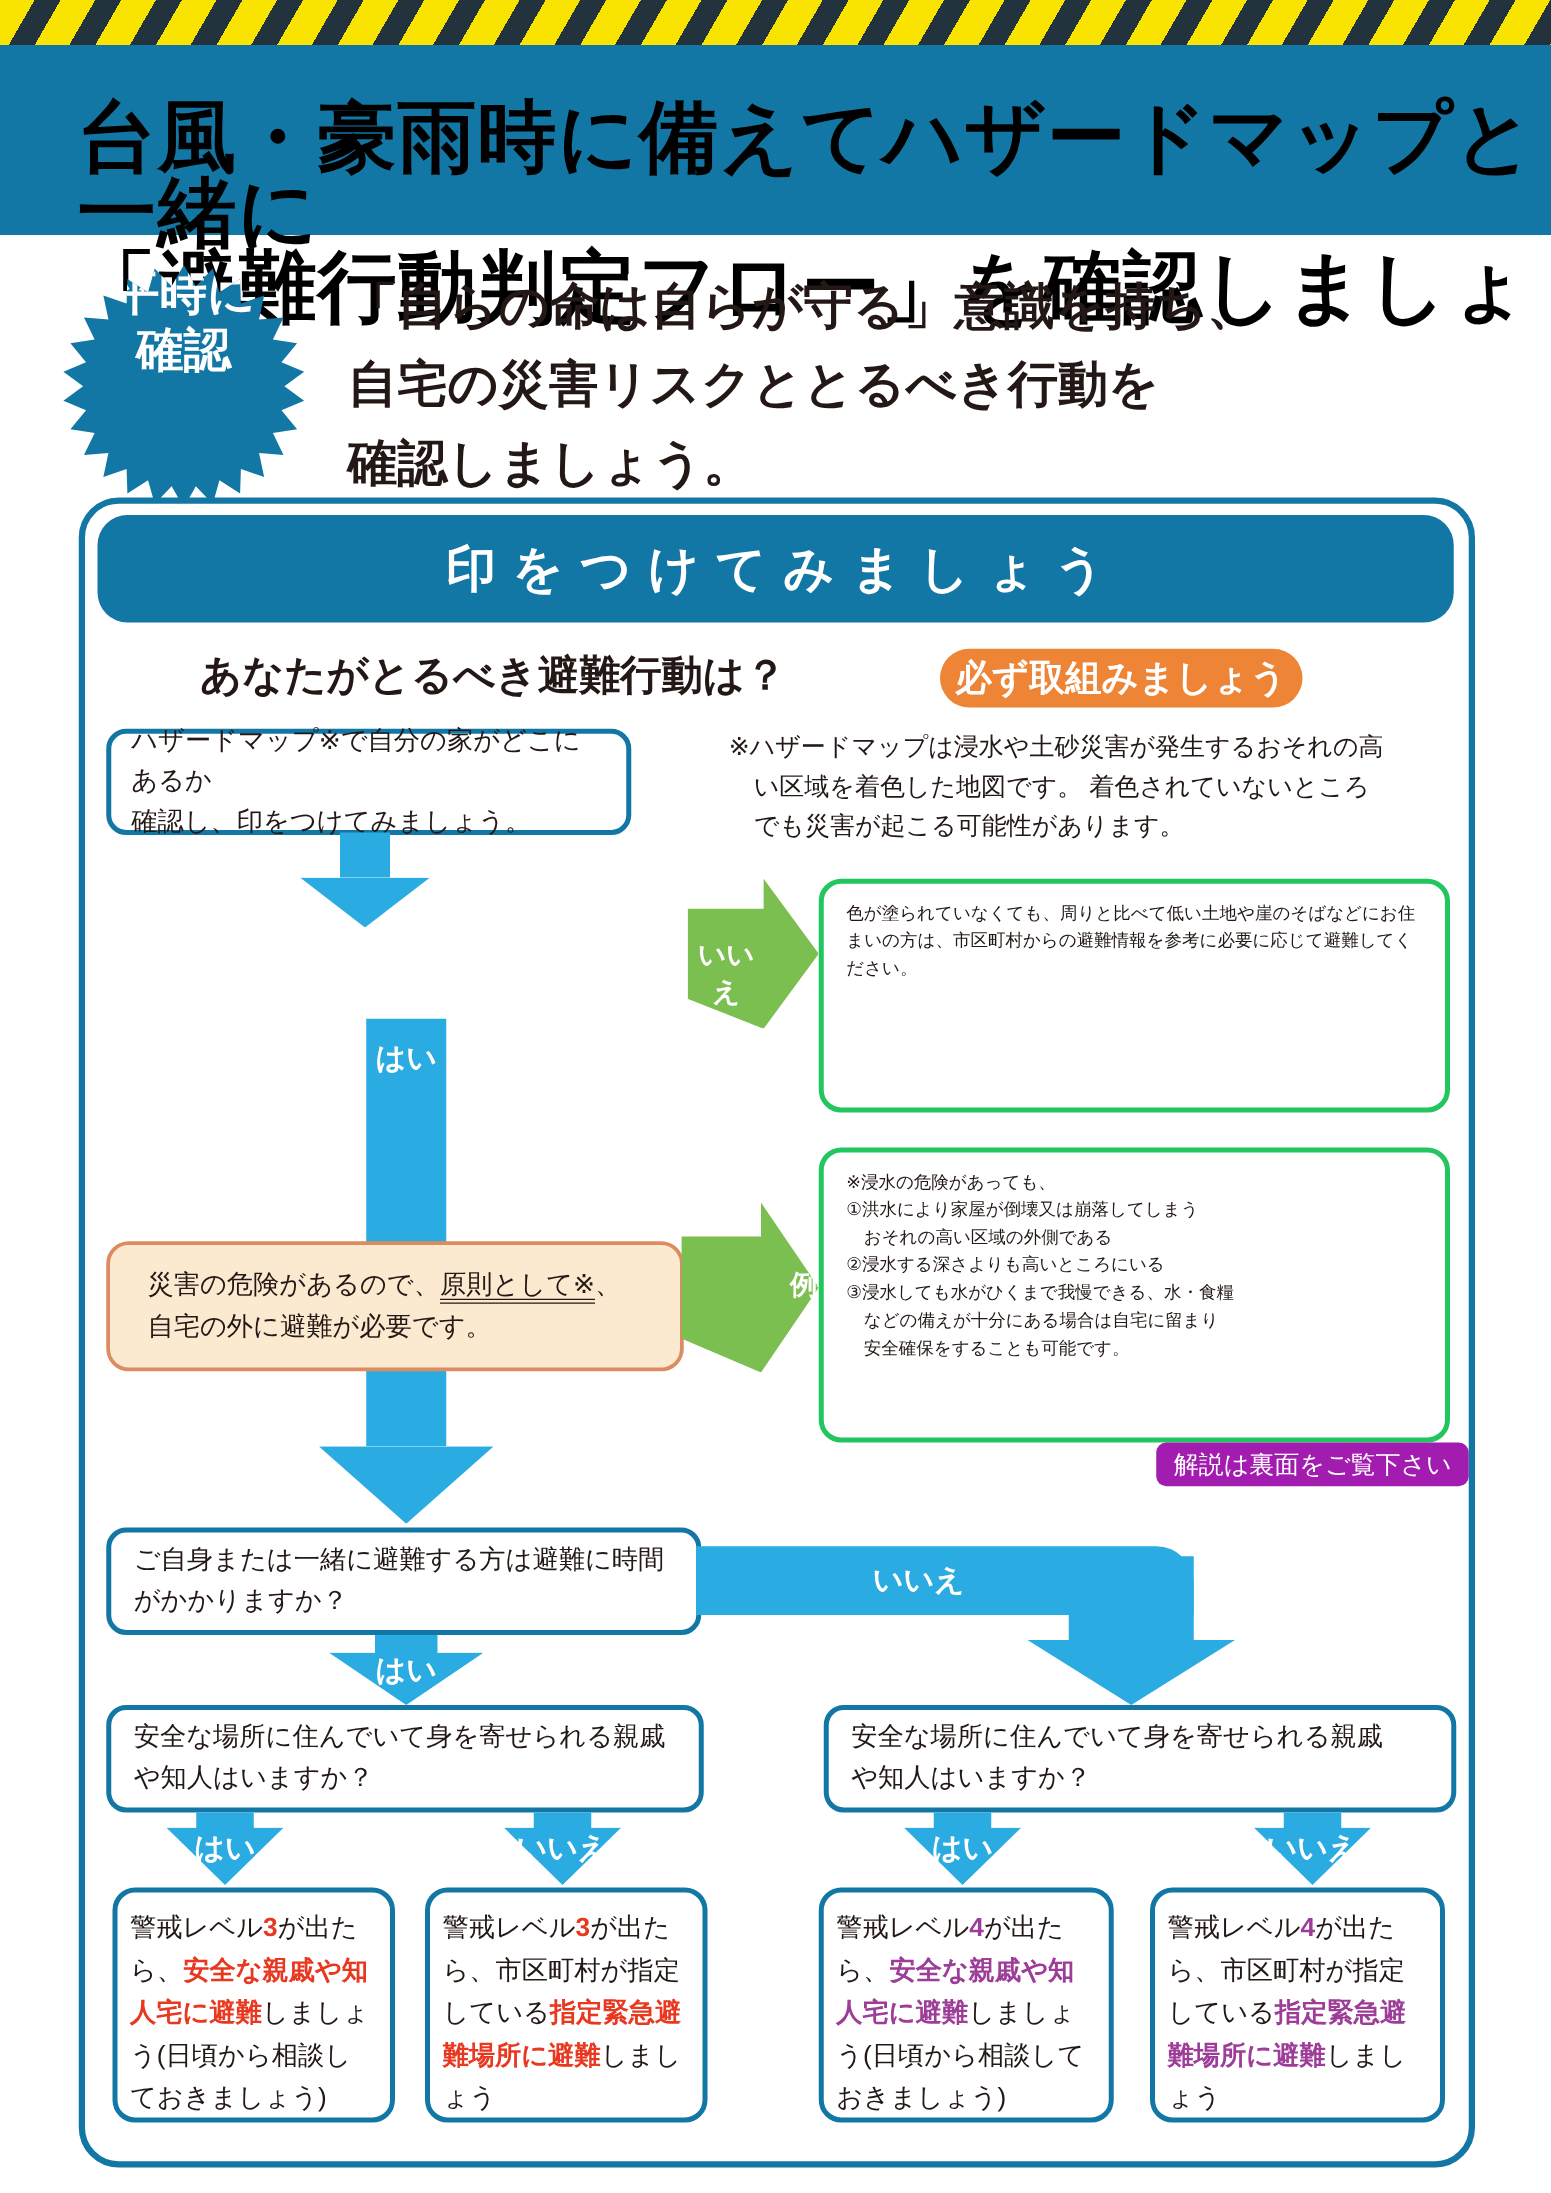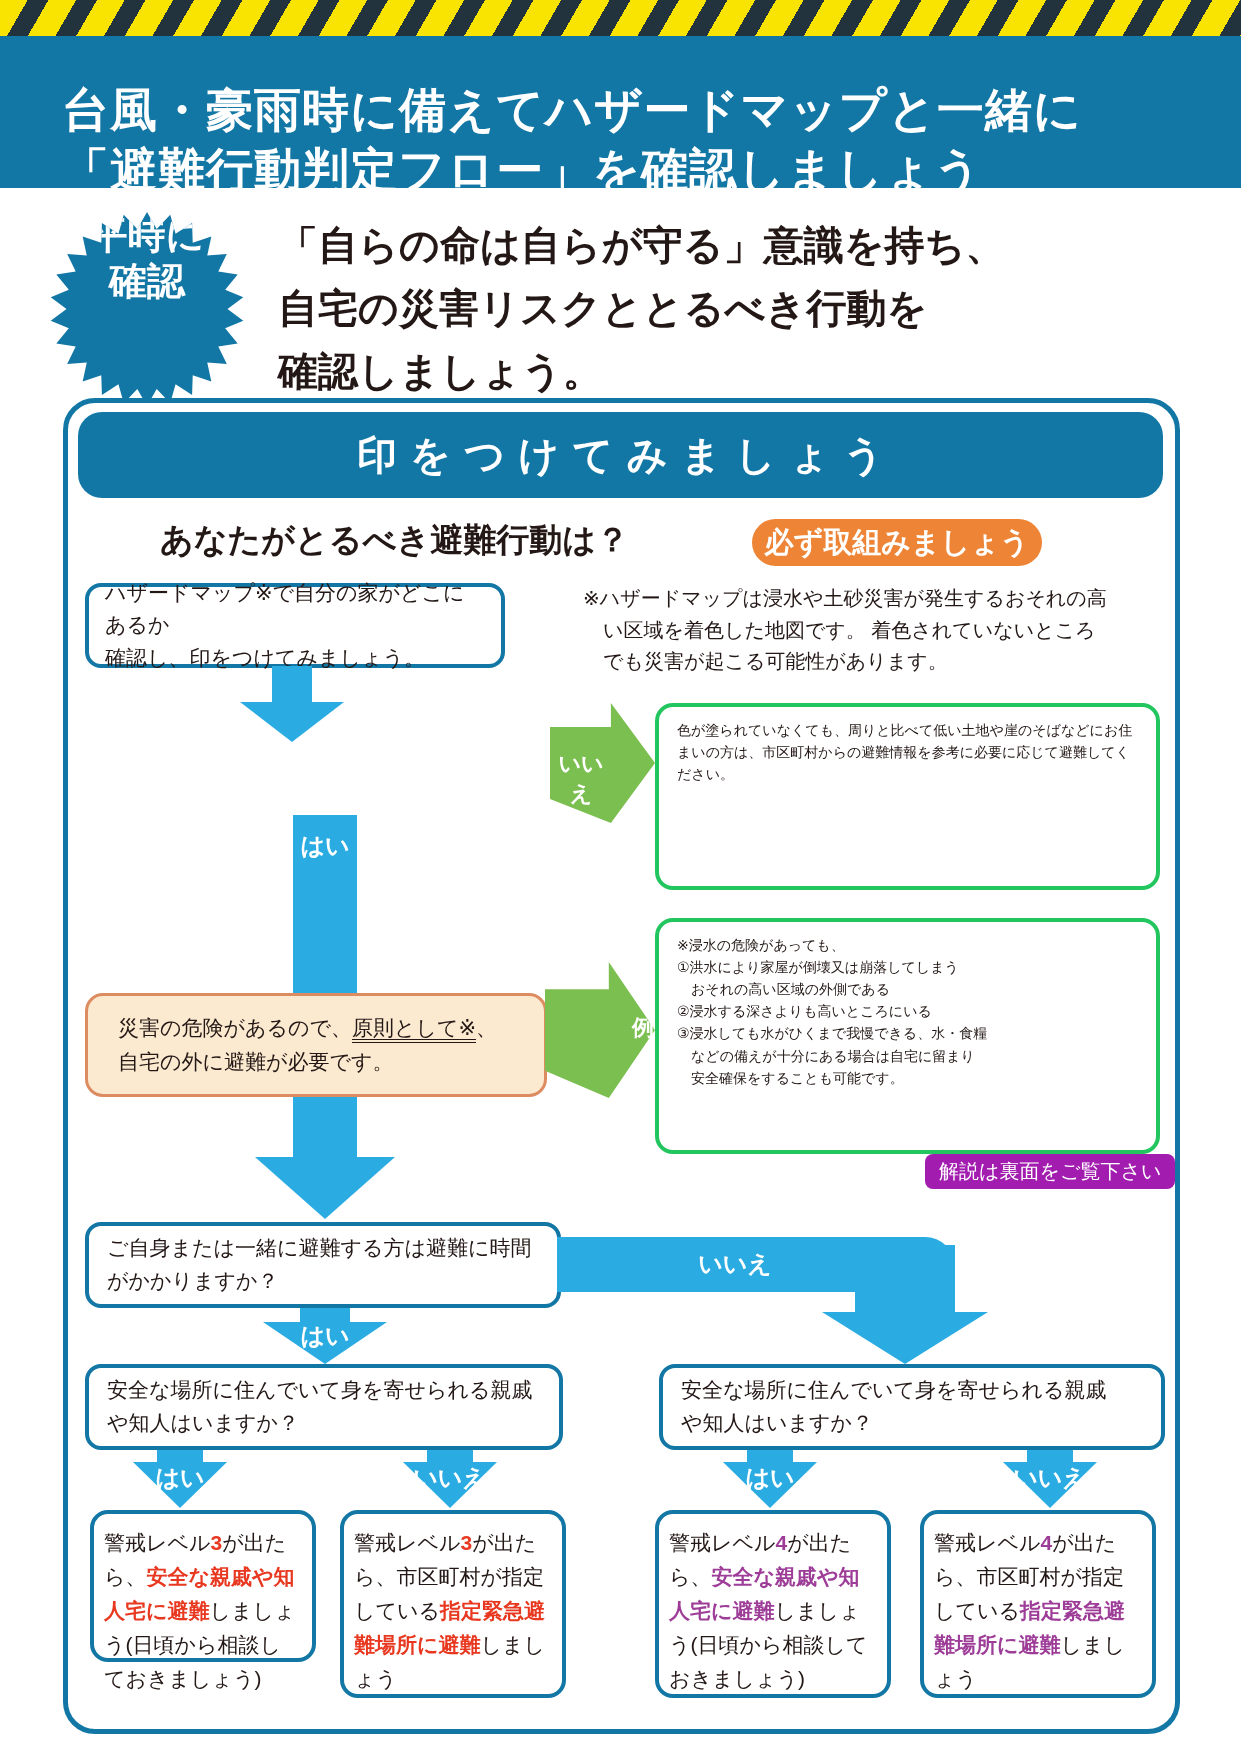--- a/index.html
+++ b/index.html
@@ -5,21 +5,21 @@
   html,body{margin:0;padding:0;background:#ffffff;}
   .page{position:relative;width:1241px;height:1754px;background:#ffffff;overflow:hidden;
         font-family:"Liberation Sans","DejaVu Sans",sans-serif;color:#231815;}
   .abs{position:absolute;}
 
   
   .stripes{left:0;top:0;width:1241px;height:36px;
     background:repeating-linear-gradient(120deg,#f8e400 0 24px,#22333d 24px 42px);}
   
   .hdr{left:0;top:36px;width:1241px;height:152px;background:#1377a5;}
-  .hdr-text{left:62px;top:44px;font-size:47px;font-weight:bold;color:#ffffff;line-height:60px;letter-spacing:1px;}
+  .hdr-text{left:62px;top:44px;font-size:63px;font-weight:bold;color:#000000;line-height:60px;letter-spacing:1px;}
 
   
   .star{left:50px;top:212px;width:194px;height:194px;background:#1377a5;
         display:flex;align-items:flex-start;justify-content:center;text-align:center;}
   .star-text{color:#ffffff;font-weight:bold;font-size:38px;line-height:46px;}
   .intro-text{left:278px;top:214px;font-size:40px;font-weight:bold;line-height:63px;color:#231815;}
 
   
   .flow-frame{left:63px;top:398px;width:1107px;height:1326px;border:5px solid #1377a5;border-radius:32px;background:#ffffff;}
   .flow-title{left:78px;top:412px;width:1085px;height:86px;background:#1377a5;border-radius:24px;
@@ -140,18 +140,18 @@
   <div class="abs flow-label" style="left:402px;top:1462px;width:96px;">いいえ</div>
 
   <div class="abs shaft" style="left:747px;top:1450px;width:46px;height:14px;"></div>
   <div class="abs head" style="left:723px;top:1462px;width:94px;height:46px;"></div>
   <div class="abs flow-label" style="left:722px;top:1462px;width:96px;">はい</div>
 
   <div class="abs shaft" style="left:1027px;top:1450px;width:46px;height:14px;"></div>
   <div class="abs head" style="left:1003px;top:1462px;width:94px;height:46px;"></div>
   <div class="abs flow-label" style="left:1002px;top:1462px;width:96px;">いいえ</div>
 
-  <div class="abs result" style="left:90px;top:1510px;width:226px;height:152px;"><span>警戒レベル</span><span style="color: rgb(232, 56, 32); font-weight: bold;">3</span><span>が出たら、</span><span style="color: rgb(232, 56, 32); font-weight: bold;">安全な親戚や知人宅に避難</span><span>しましょう(日頃から相談しておきましょう)</span></div>
+  <div class="abs result" style="left:90px;top:1510px;width:226px;height:188px;"><span>警戒レベル</span><span style="color: rgb(232, 56, 32); font-weight: bold;">3</span><span>が出たら、</span><span style="color: rgb(232, 56, 32); font-weight: bold;">安全な親戚や知人宅に避難</span><span>しましょう(日頃から相談しておきましょう)</span></div>
   <div class="abs result" style="left:340px;top:1510px;width:226px;height:188px;"><span>警戒レベル</span><span style="color: rgb(232, 56, 32); font-weight: bold;">3</span><span>が出たら、市区町村が指定している</span><span style="color: rgb(232, 56, 32); font-weight: bold;">指定緊急避難場所に避難</span><span>しましょう</span></div>
   <div class="abs result" style="left:655px;top:1510px;width:236px;height:188px;"><span>警戒レベル</span><span style="color: rgb(157, 61, 152); font-weight: bold;">4</span><span>が出たら、</span><span style="color: rgb(157, 61, 152); font-weight: bold;">安全な親戚や知人宅に避難</span><span>しましょう(日頃から相談しておきましょう)</span></div>
   <div class="abs result" style="left:920px;top:1510px;width:236px;height:188px;"><span>警戒レベル</span><span style="color: rgb(157, 61, 152); font-weight: bold;">4</span><span>が出たら、市区町村が指定している</span><span style="color: rgb(157, 61, 152); font-weight: bold;">指定緊急避難場所に避難</span><span>しましょう</span></div>
 
 </div>
 
 </body></html>

